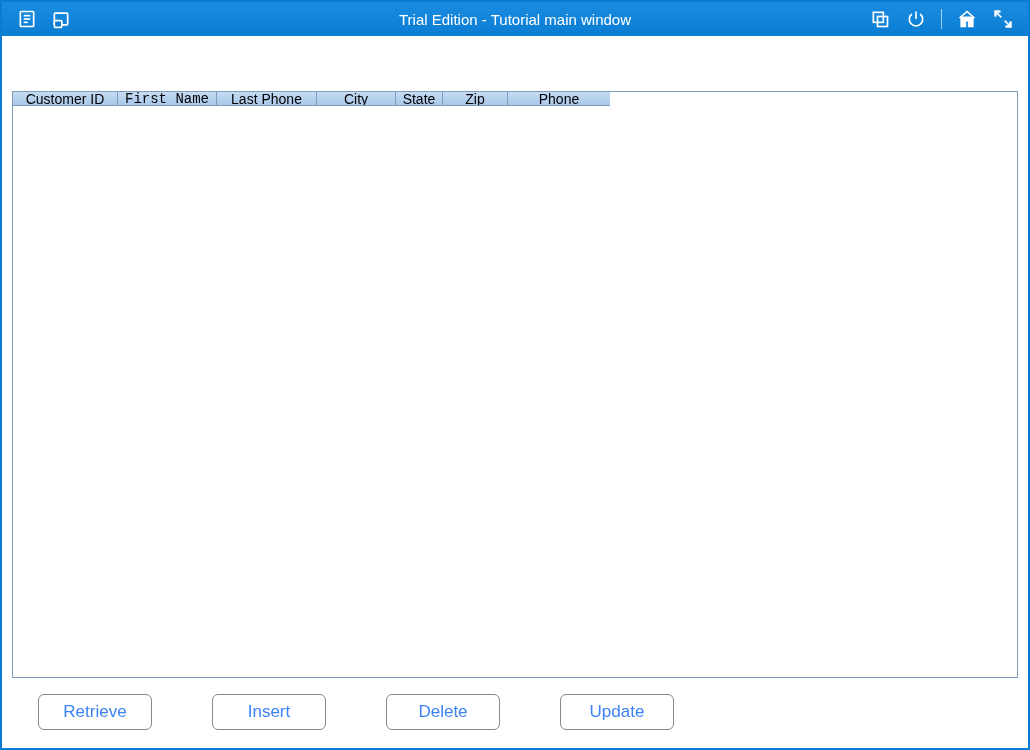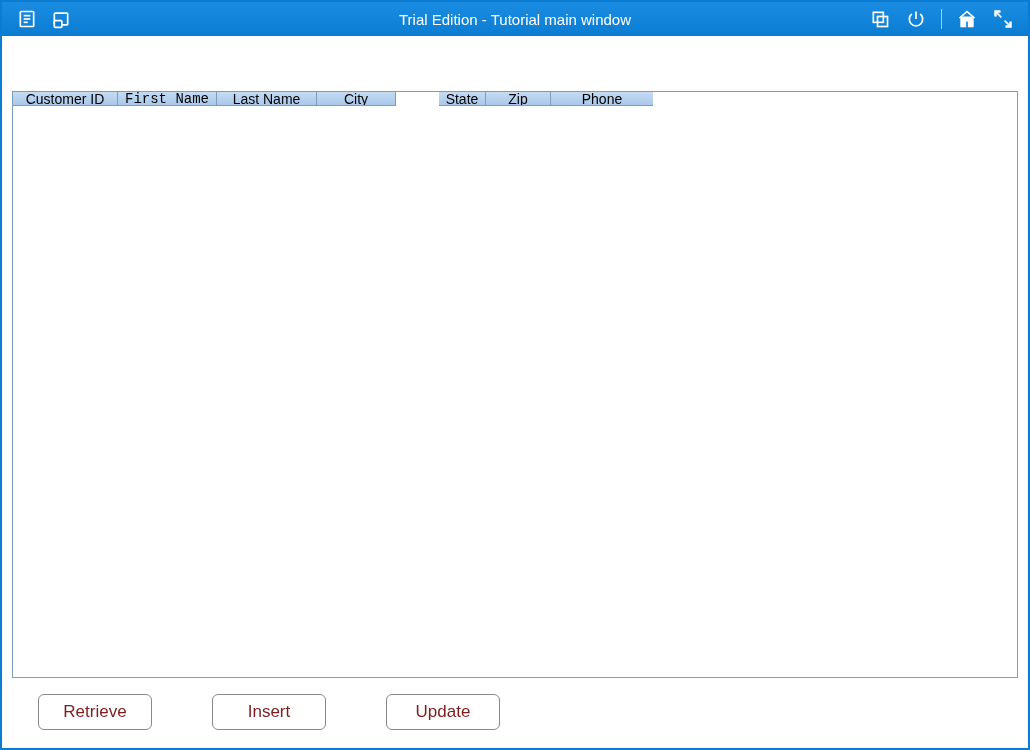--- a/index.html
+++ b/index.html
@@ -123,21 +123,21 @@
       padding-top: 4px;
       padding-bottom: 4px;
     }
     .btn {
       min-width: 114px;
       height: 36px;
       background: #ffffff;
       border: 1px solid #888;
       border-radius: 6px;
       font-size: 17px;
-      color: #7f1d1d;
+      color: #3b82f6;
       cursor: pointer;
       display: inline-flex;
       align-items: center;
       justify-content: center;
       padding: 0 16px;
     }
   </style>
 </head>
 <body>
 
@@ -193,29 +193,30 @@
       </span>
     </div>
   </div>
 
   <div class="content">
     <div class="grid-wrapper">
       <div class="grid-header-row" id="grid-header-row">
 
       <div class="grid-header-cell" style="width: 105px; flex: 0 0 105px;">Customer ID</div>
           <div class="grid-header-cell" style="width: 99px; flex: 0 0 99px; font-family: Liberation Mono, monospace;">First Name</div>
-          <div class="grid-header-cell" style="width: 100px; flex: 0 0 100px;">Last Name</div>
+          <div class="grid-header-cell" style="width: 100px; flex: 0 0 100px;">Last Phone</div>
           <div class="grid-header-cell" style="width: 79px; flex: 0 0 79px;">City</div>
-          <div class="grid-header-cell" style="width: 47px; flex: 0 0 47px; margin-left: 43px;">State</div>
+          <div class="grid-header-cell" style="width: 47px; flex: 0 0 47px;">State</div>
           <div class="grid-header-cell" style="width: 65px; flex: 0 0 65px;">Zip</div>
           <div class="grid-header-cell" style="width: 102px; flex: 0 0 102px;">Phone</div>
         </div>
       <div class="grid-body"></div>
     </div>
 
     <div class="button-row">
       <button class="btn">Retrieve</button>
       <button class="btn">Insert</button>
+      <button class="btn">Delete</button>
       <button class="btn">Update</button>
     </div>
   </div>
 
 </div>
 
 </body></html>

